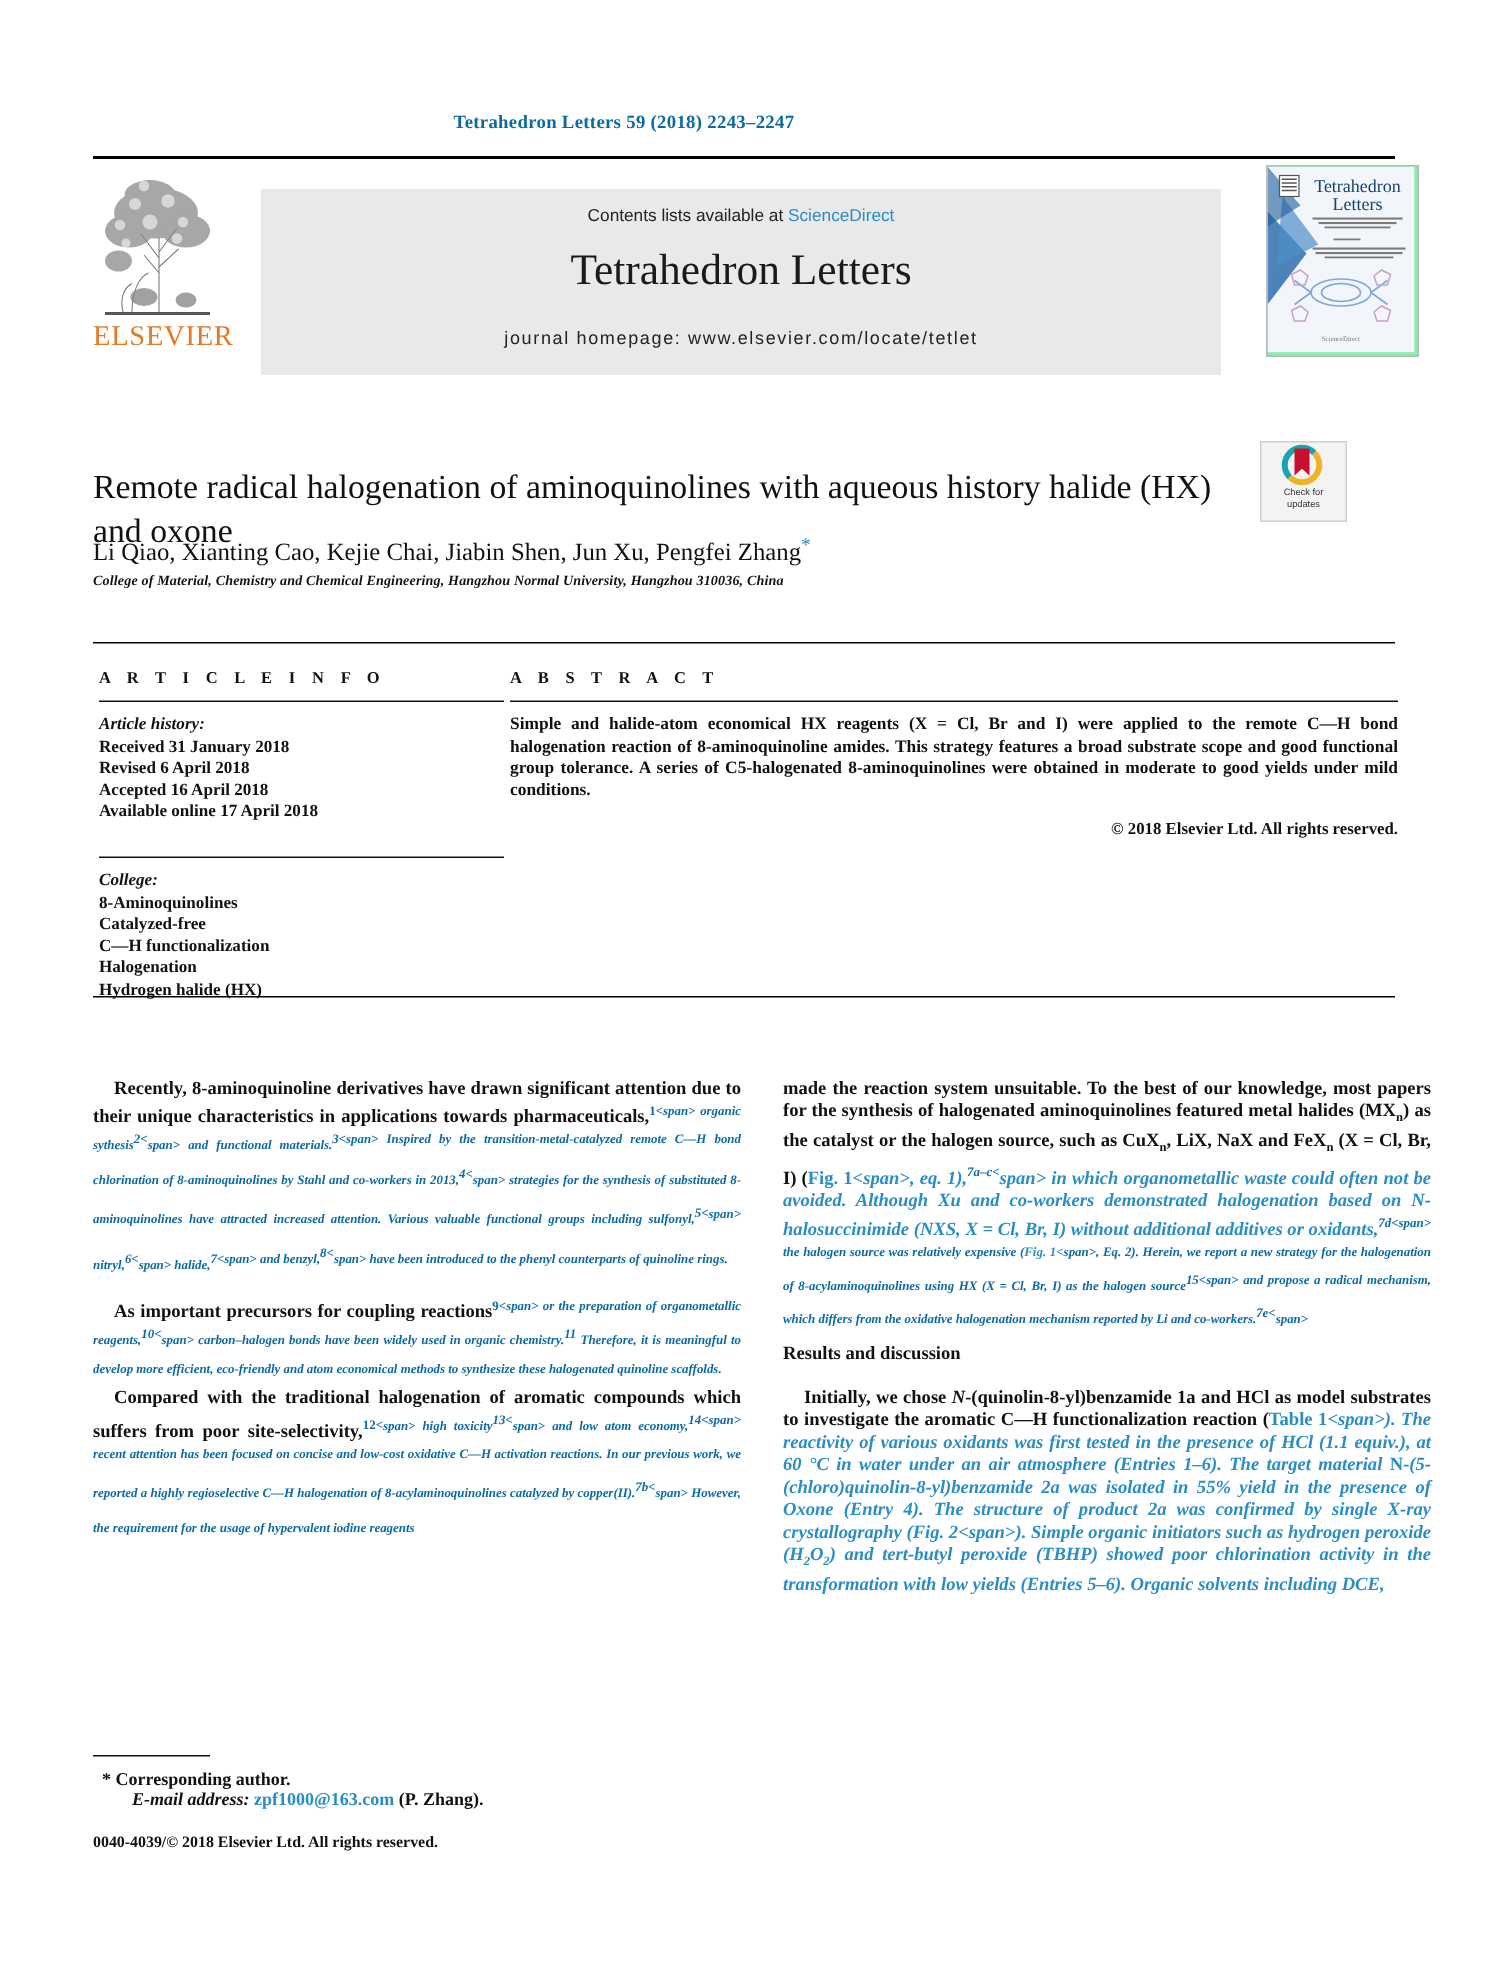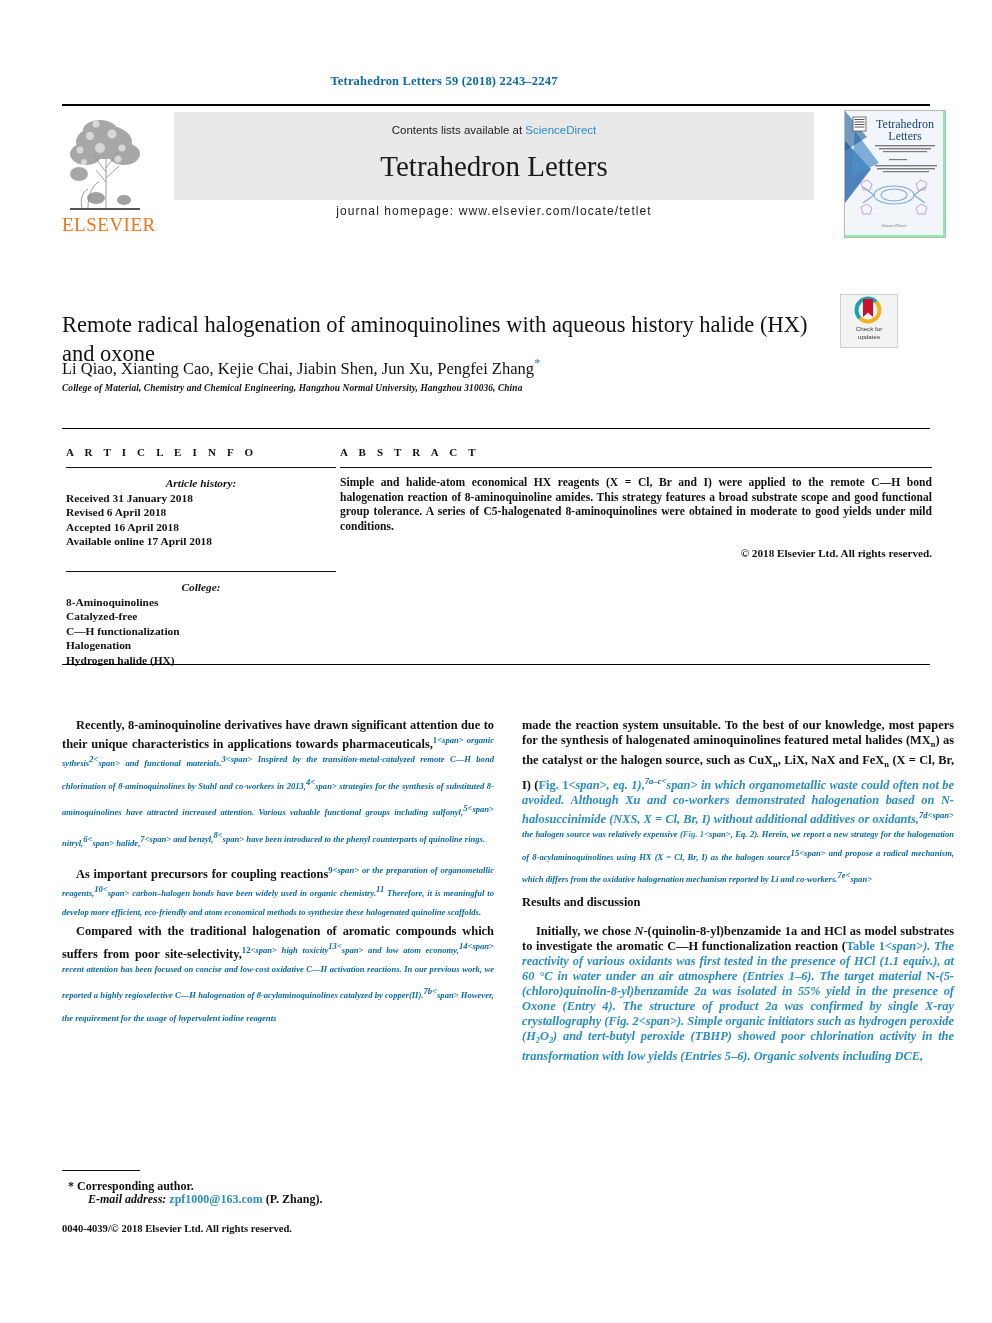--- a/index.html
+++ b/index.html
@@ -13,40 +13,39 @@
   }
   .page{position:relative;width:992px;height:1323px;}
 
   
   .running-head{
     position:absolute;left:0;top:74px;width:832px;
     text-align:center;
     font-family:"Liberation Serif", serif;
     font-size:12.5px;font-weight:bold;color:#0b6aa2;
     letter-spacing:.2px;
-    margin-left:28px;
   }
 
   
   .masthead{
     position:absolute;left:62px;top:104px;width:868px;height:130px;
     border-top:2.5px solid #000;
   }
   .elsevier-logo{
     position:absolute;left:0px;top:6px;width:84px;height:124px;
   }
   .tree-svg{position:absolute;left:4px;top:0px;}
   .elsevier-word{
     position:absolute;left:0px;top:102px;width:84px;
     text-align:center;color:#e87722;
     font-family:"Liberation Serif", serif;
     font-size:19px;font-weight:normal;letter-spacing:.5px;
   }
   .banner{
-    position:absolute;left:112px;top:6px;width:640px;height:88px;
+    position:absolute;left:112px;top:20px;width:640px;height:124px;
     background:#e9e9e9;
   }
   .banner-top{
     position:absolute;left:0;top:12px;width:640px;text-align:center;
     font-family:"Liberation Sans", sans-serif;font-size:11.5px;color:#222;
   }
   .banner-top .sd{color:#2a8dc4;}
   .banner-title{
     position:absolute;left:0;top:38px;width:640px;text-align:center;
     font-family:"Liberation Serif", serif;font-size:29px;color:#1a1a1a;
@@ -122,21 +121,21 @@
   }
   .col-left{left:62px;}
   .col-right{left:510px;margin-left:12px;}
   .col h3{
     font-size:12.4px;font-weight:bold;margin:0 0 14px 0;line-height:15px;
   }
   .col p{margin:0;text-indent:14px;}
   .col p.noindent{text-indent:0;}
   .ref{color:#0b6aa2;font-size:8.6px;vertical-align:super;font-weight:bold;}
   .lnk{color:#2a8dc4;}
-  .ital{font-style:italic;text-align:center;}
+  .ital{font-style:italic;}
   sub{font-size:8.4px;}
 
   .rd-head{margin-top:15px;margin-bottom:13px;font-size:12.4px;font-weight:bold;}
 
   
   .foot-rule{position:absolute;left:62px;top:1170px;width:78px;border-top:1px solid #111;}
   .footnote{
     position:absolute;left:62px;top:1180px;width:432px;
     font-family:"Liberation Serif", serif;font-size:12px;line-height:13.4px;
     font-weight:bold;color:#111;

